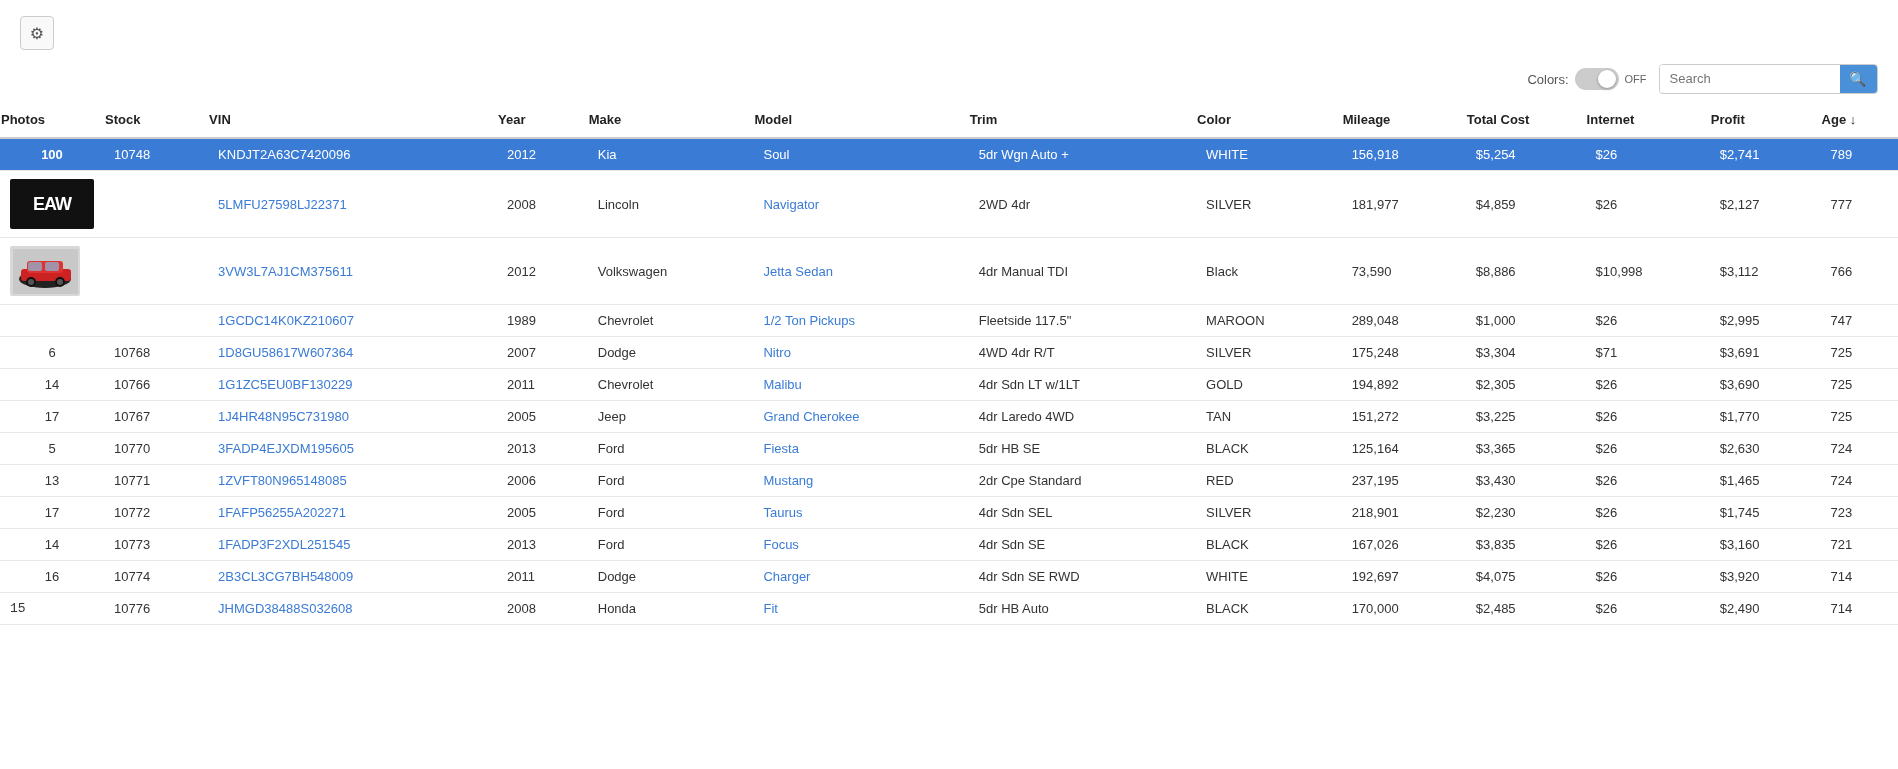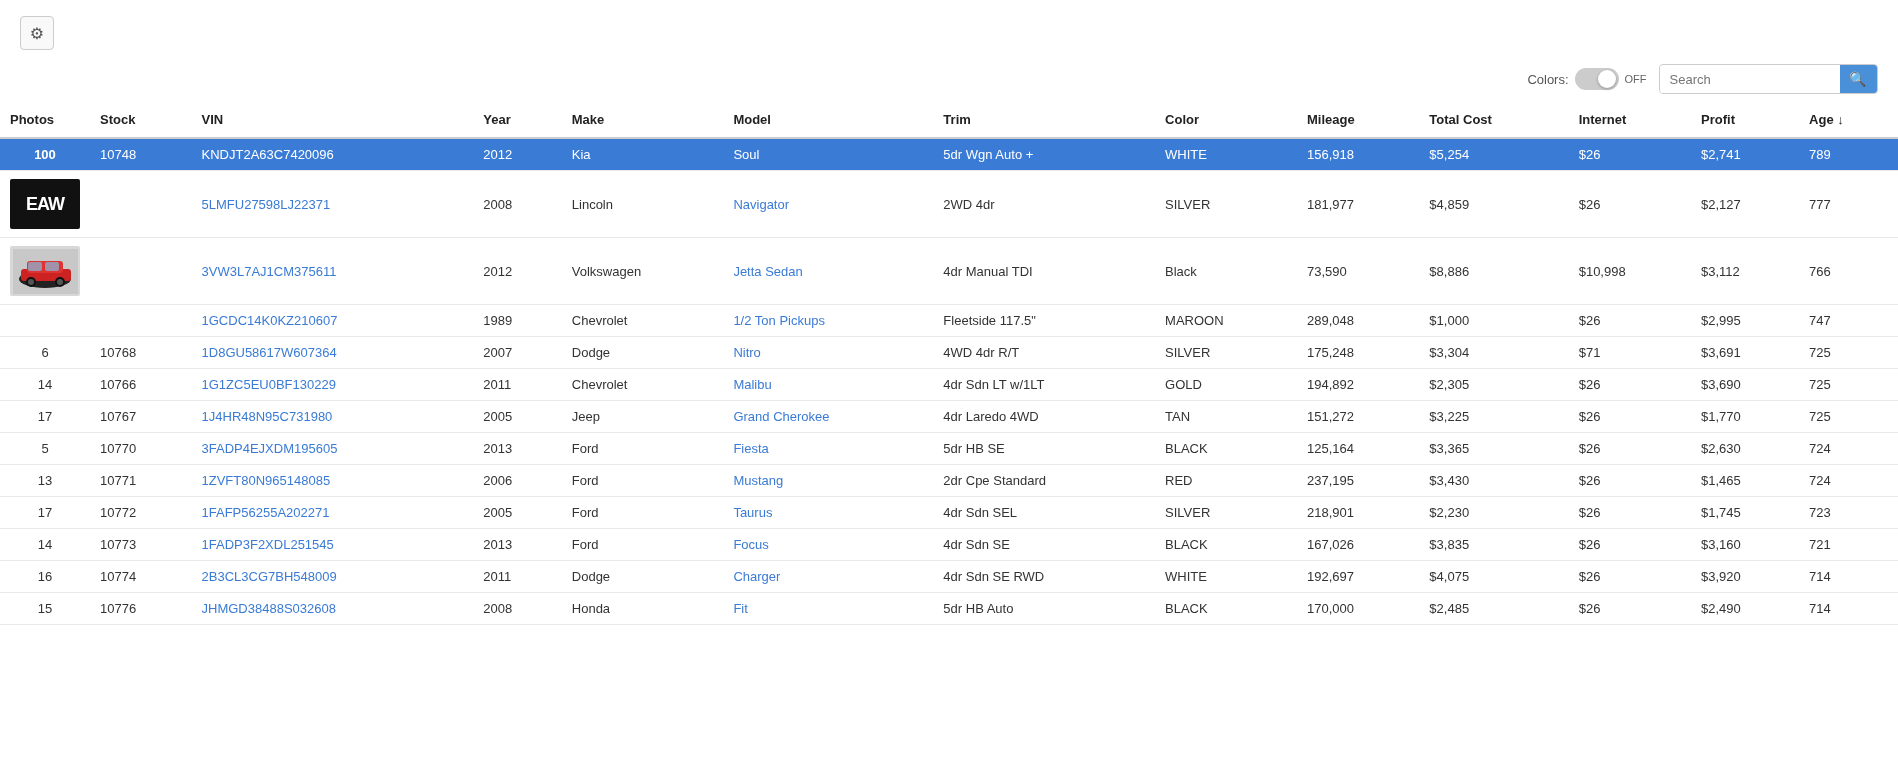--- a/index.html
+++ b/index.html
@@ -65,21 +65,21 @@
       top: 2px;
       right: 3px;
       box-shadow: 0 1px 3px rgba(0,0,0,0.3);
     }
     .toggle-label {
       font-size: 11px;
       color: #666;
     }
     .search-wrapper {
       display: flex;
-      align-items: center;
+      align-items: flex-start;
       border: 1px solid #ccc;
       border-radius: 4px;
       overflow: hidden;
     }
     .search-input {
       border: none;
       outline: none;
       padding: 6px 10px;
       font-size: 13px;
       width: 180px;
@@ -102,21 +102,21 @@
     }
     table {
       width: 100%;
       border-collapse: collapse;
     }
     thead tr {
       background: #fff;
       border-bottom: 2px solid #ddd;
     }
     thead th {
-      padding: 10px 10px;
+      padding: 10px 1px;
       text-align: left;
       font-weight: bold;
       font-size: 13px;
       color: #222;
       white-space: nowrap;
       border-bottom: 2px solid #ccc;
     }
     tbody tr {
       border-bottom: 1px solid #e8e8e8;
     }
@@ -131,21 +131,21 @@
       padding: 8px 10px;
       white-space: nowrap;
       color: #333;
       font-size: 13px;
     }
     .photo-cell {
       width: 80px;
       min-width: 60px;
     }
     .logo-cell {
-      width: 70px;
+      width: 84px;
       height: 50px;
       background: #111;
       display: flex;
       align-items: center;
       justify-content: center;
       border-radius: 2px;
       overflow: hidden;
     }
     .logo-text {
       color: #fff;
@@ -415,21 +415,21 @@
           <td><a class="model-link" href="#">Charger</a></td>
           <td>4dr Sdn SE RWD</td>
           <td>WHITE</td>
           <td>192,697</td>
           <td>$4,075</td>
           <td>$26</td>
           <td>$3,920</td>
           <td>714</td>
         </tr>
         <tr>
-          <td class="photo-cell" style="text-align: center;"><span>15</span></td>
+          <td class="photo-cell" style=" font-family: Liberation Mono, monospace;"><span>15</span></td>
           <td>10776</td>
           <td><a class="vin-link" href="#">JHMGD38488S032608</a></td>
           <td>2008</td>
           <td>Honda</td>
           <td><a class="model-link" href="#">Fit</a></td>
           <td>5dr HB Auto</td>
           <td>BLACK</td>
           <td>170,000</td>
           <td>$2,485</td>
           <td>$26</td>

